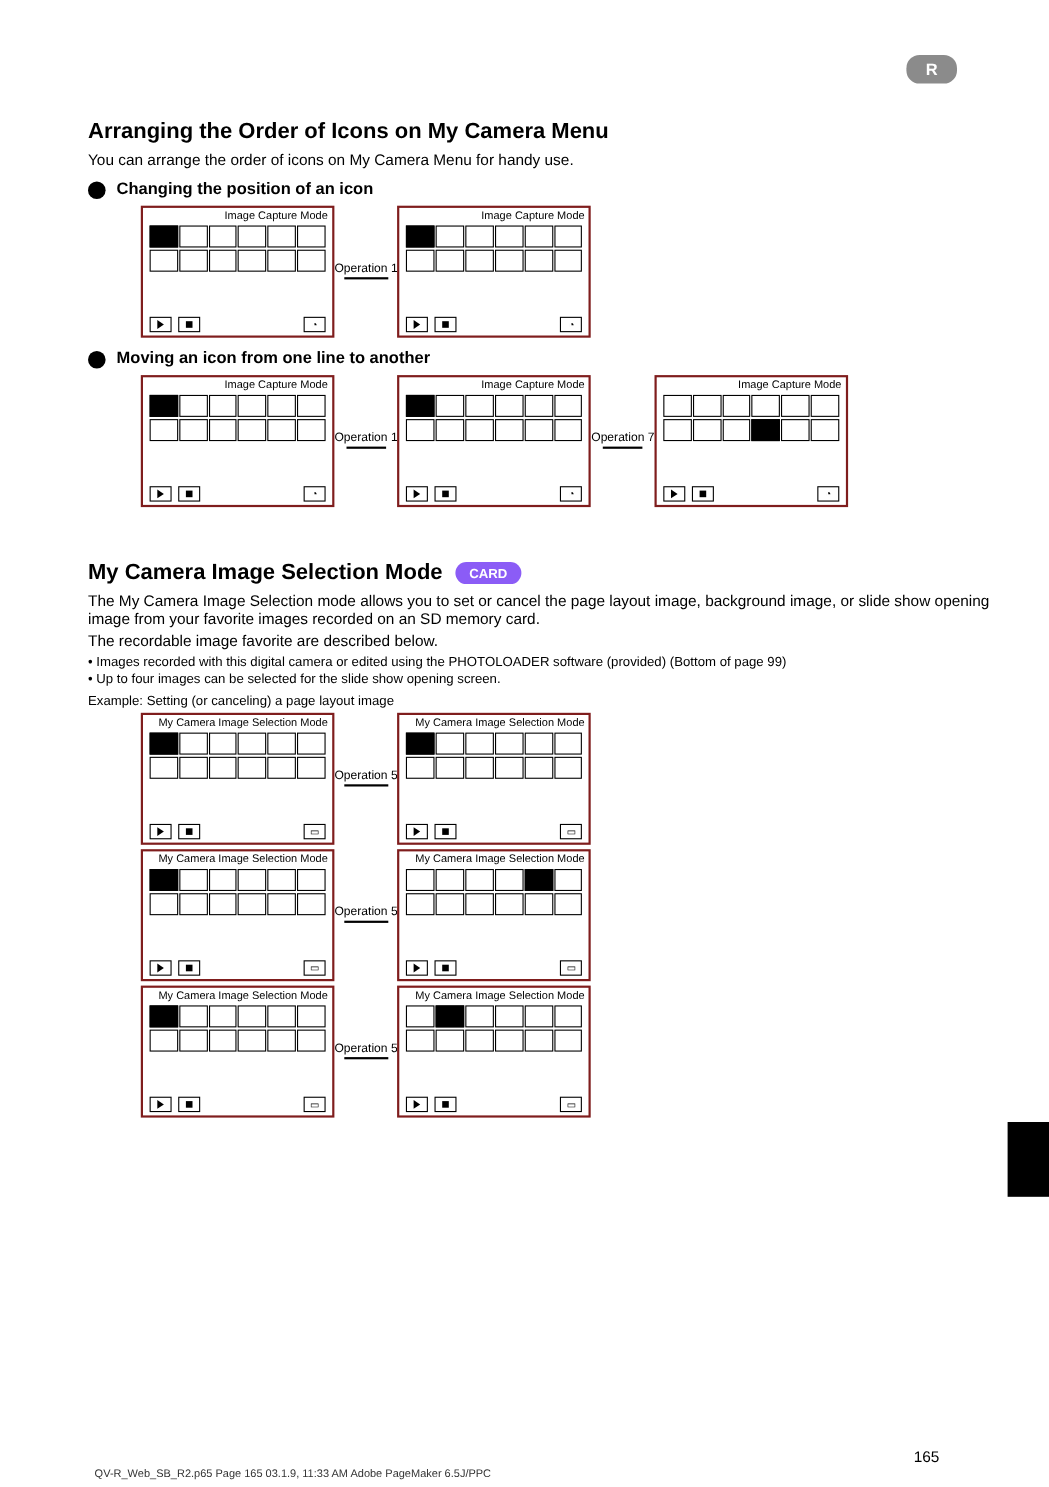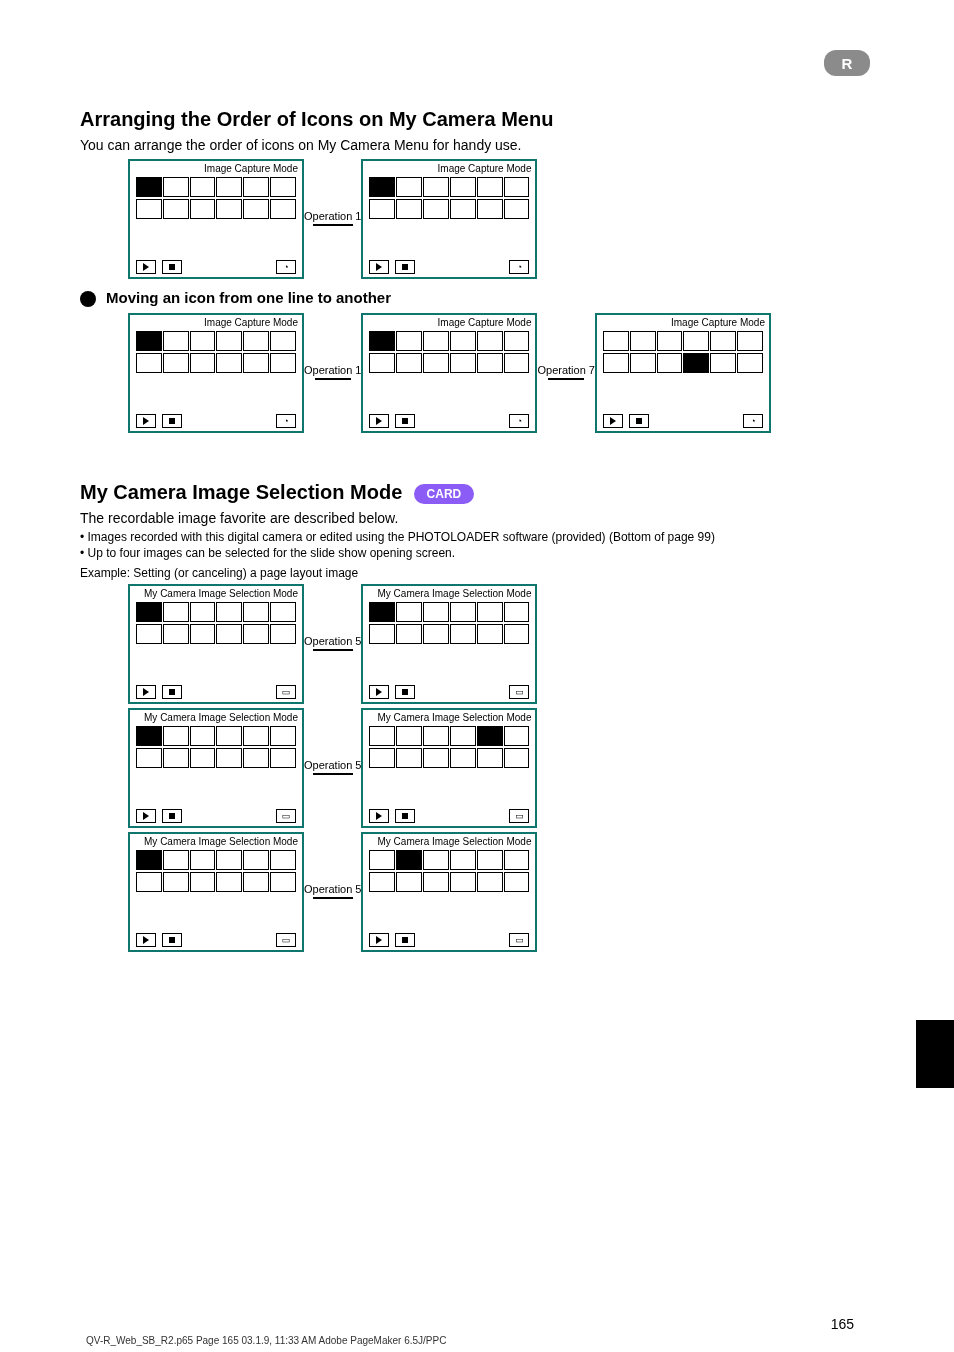--- a/index.html
+++ b/index.html
@@ -97,21 +97,21 @@
     line-height: 1.2;
   }
   .arrow-wrap {
     display: flex;
     flex-direction: column;
     align-items: center;
     justify-content: flex-start;
   }
   
   .screen {
-    border: 2px solid #0f766e;
+    border: 2px solid #7f1d1d;
     width: 176px;
     height: 120px;
     position: relative;
     background: #fff;
     box-sizing: border-box;
     flex: 0 0 auto;
     display: flex;
     flex-direction: column;
   }
   .screen .label {
@@ -217,20 +217,24 @@
 <body>
 
 <div class="page">
 
   <div class="r-badge">R</div>
   <div class="side-tab"></div>
 
   <h2 class="section-title">Arranging the Order of Icons on My Camera Menu</h2>
   <p class="lead">You can arrange the order of icons on My Camera Menu for handy use.</p>
 
+  <div class="bullet-row">
+    <div class="bullet-dot"></div>
+    <div class="bullet-text">Changing the position of an icon</div>
+  </div>
   <div class="row">
 
     <div class="screen">
       <div class="label">Image Capture Mode</div>
       <div class="body">
         <div class="icon-row">
           <div class="cell sel"></div>
             <div class="cell"></div>
             <div class="cell"></div>
             <div class="cell"></div>
@@ -403,20 +407,21 @@
         <div class="spacer"></div>
         <div class="fbtn clockg"></div>
       </div>
     </div>
   </div>
 
   <h2 class="section-title mt-big">
     <span>My Camera Image Selection Mode</span>
     <span class="card-badge">CARD</span>
   </h2>
+  <p class="lead">The My Camera Image Selection mode allows you to set or cancel the page layout image, background image, or slide show opening image from your favorite images recorded on an SD memory card.</p>
   <p class="lead">The recordable image favorite are described below.</p>
   <p class="subnote">• Images recorded with this digital camera or edited using the PHOTOLOADER software (provided) (Bottom of page 99)</p>
   <p class="subnote">• Up to four images can be selected for the slide show opening screen.</p>
   <p class="example-label">Example: Setting (or canceling) a page layout image</p>
 
   <div class="row compact">
     <div class="screen">
       <div class="label">My Camera Image Selection Mode</div>
       <div class="body">
         <div class="icon-row">

